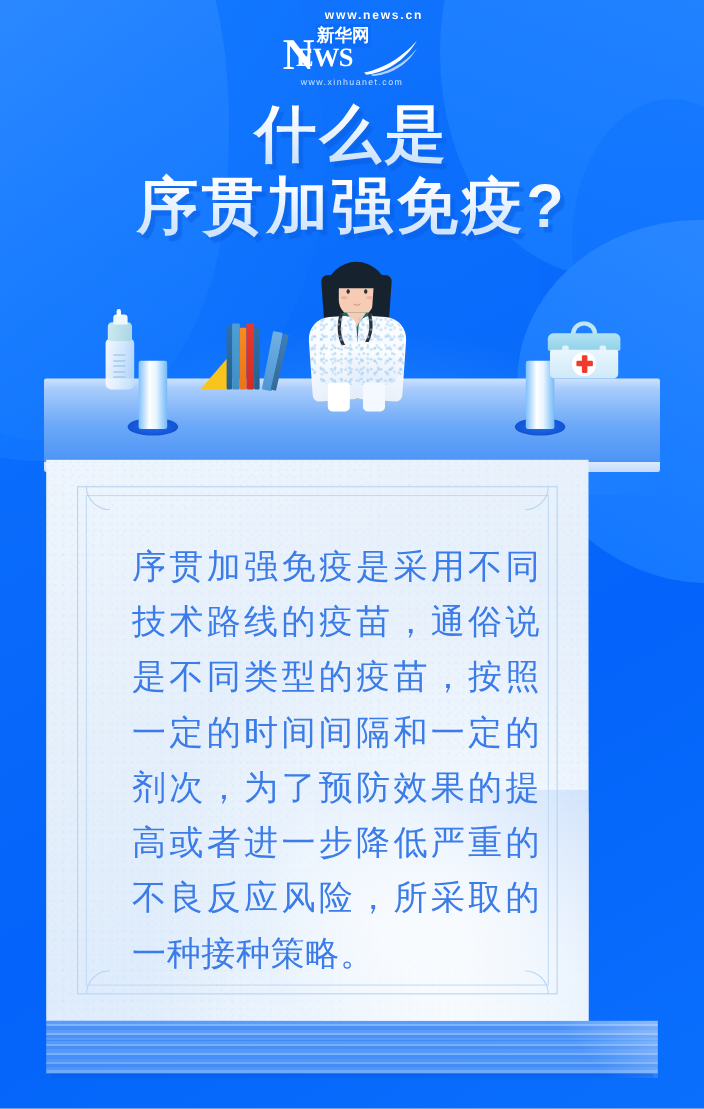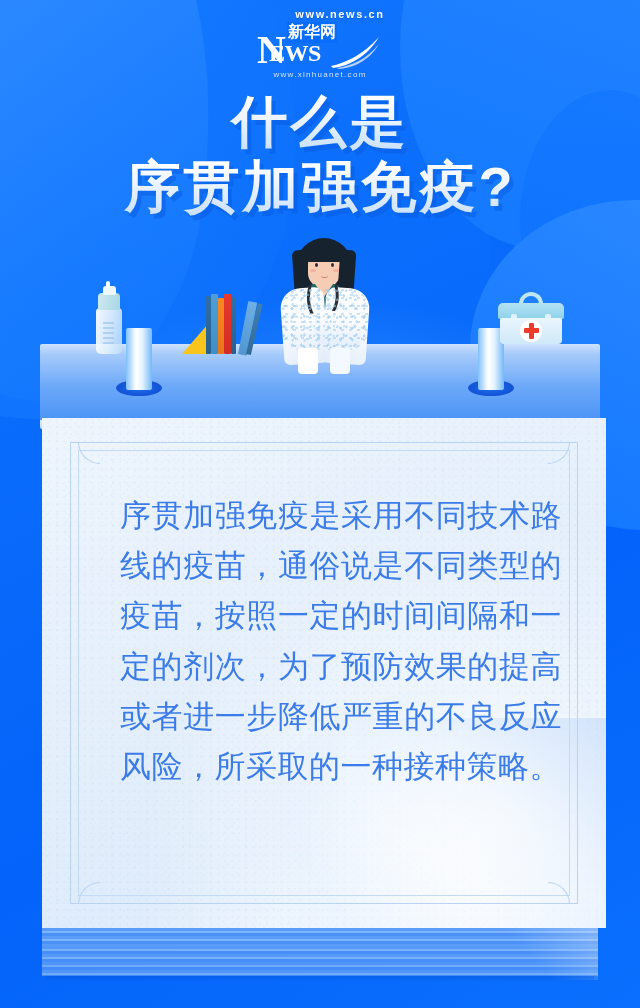--- a/index.html
+++ b/index.html
@@ -356,21 +356,21 @@
     background: #ee3b2c; border-radius: 1px;
   }
   .kit-cross-h {
     position: absolute; left: 26px; top: 36px; width: 15px; height: 5px;
     background: #ee3b2c; border-radius: 1px;
   }
 
   
   .card {
     position: absolute; left: 42px; top: 418px;
-    width: 564px; height: 510px;
+    width: 493px; height: 510px;
     background:
       radial-gradient(ellipse at 78% 88%, rgba(255,255,255,.95) 0%, rgba(255,255,255,0) 55%),
       linear-gradient(160deg, #eef5fd 0%, #e6f0fb 38%, #dfecfb 72%, #e9f3fe 100%);
     z-index: 25;
     overflow: hidden;
   }
   .card-texture {
     position: absolute; inset: 0;
     background-image:
       radial-gradient(circle at 20% 30%, rgba(160,200,240,.10) 0 1px, transparent 1.2px),

